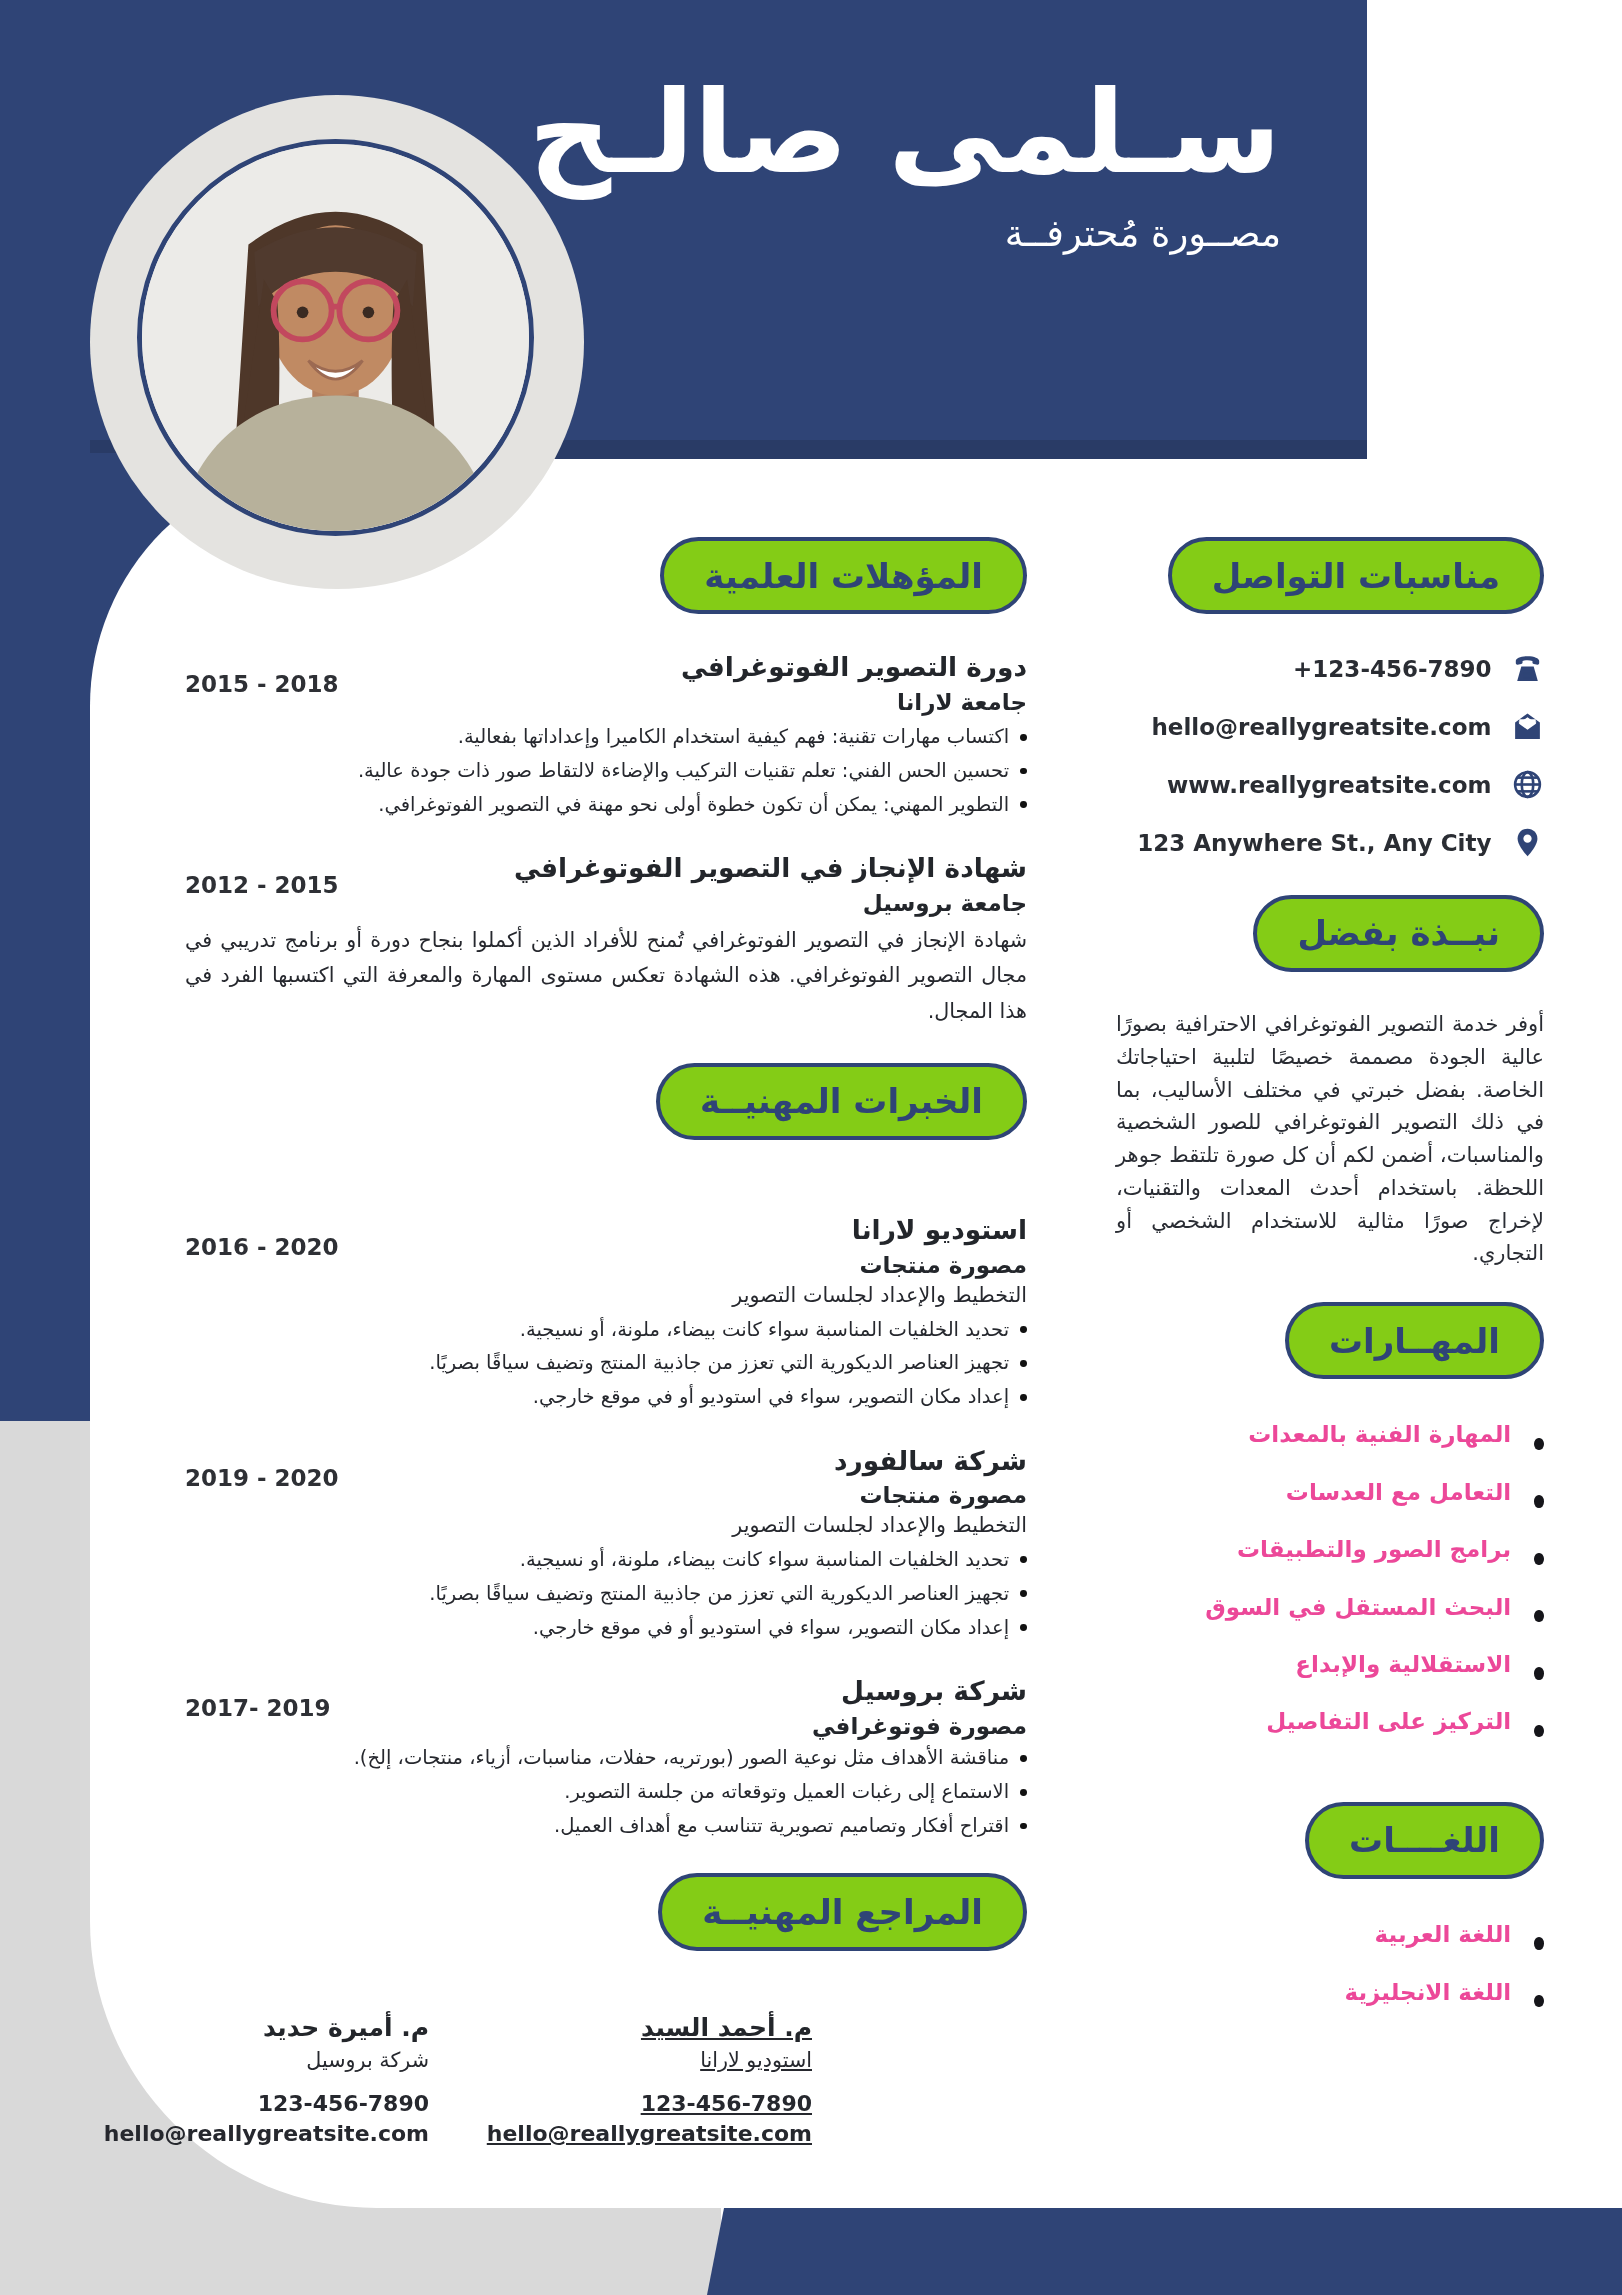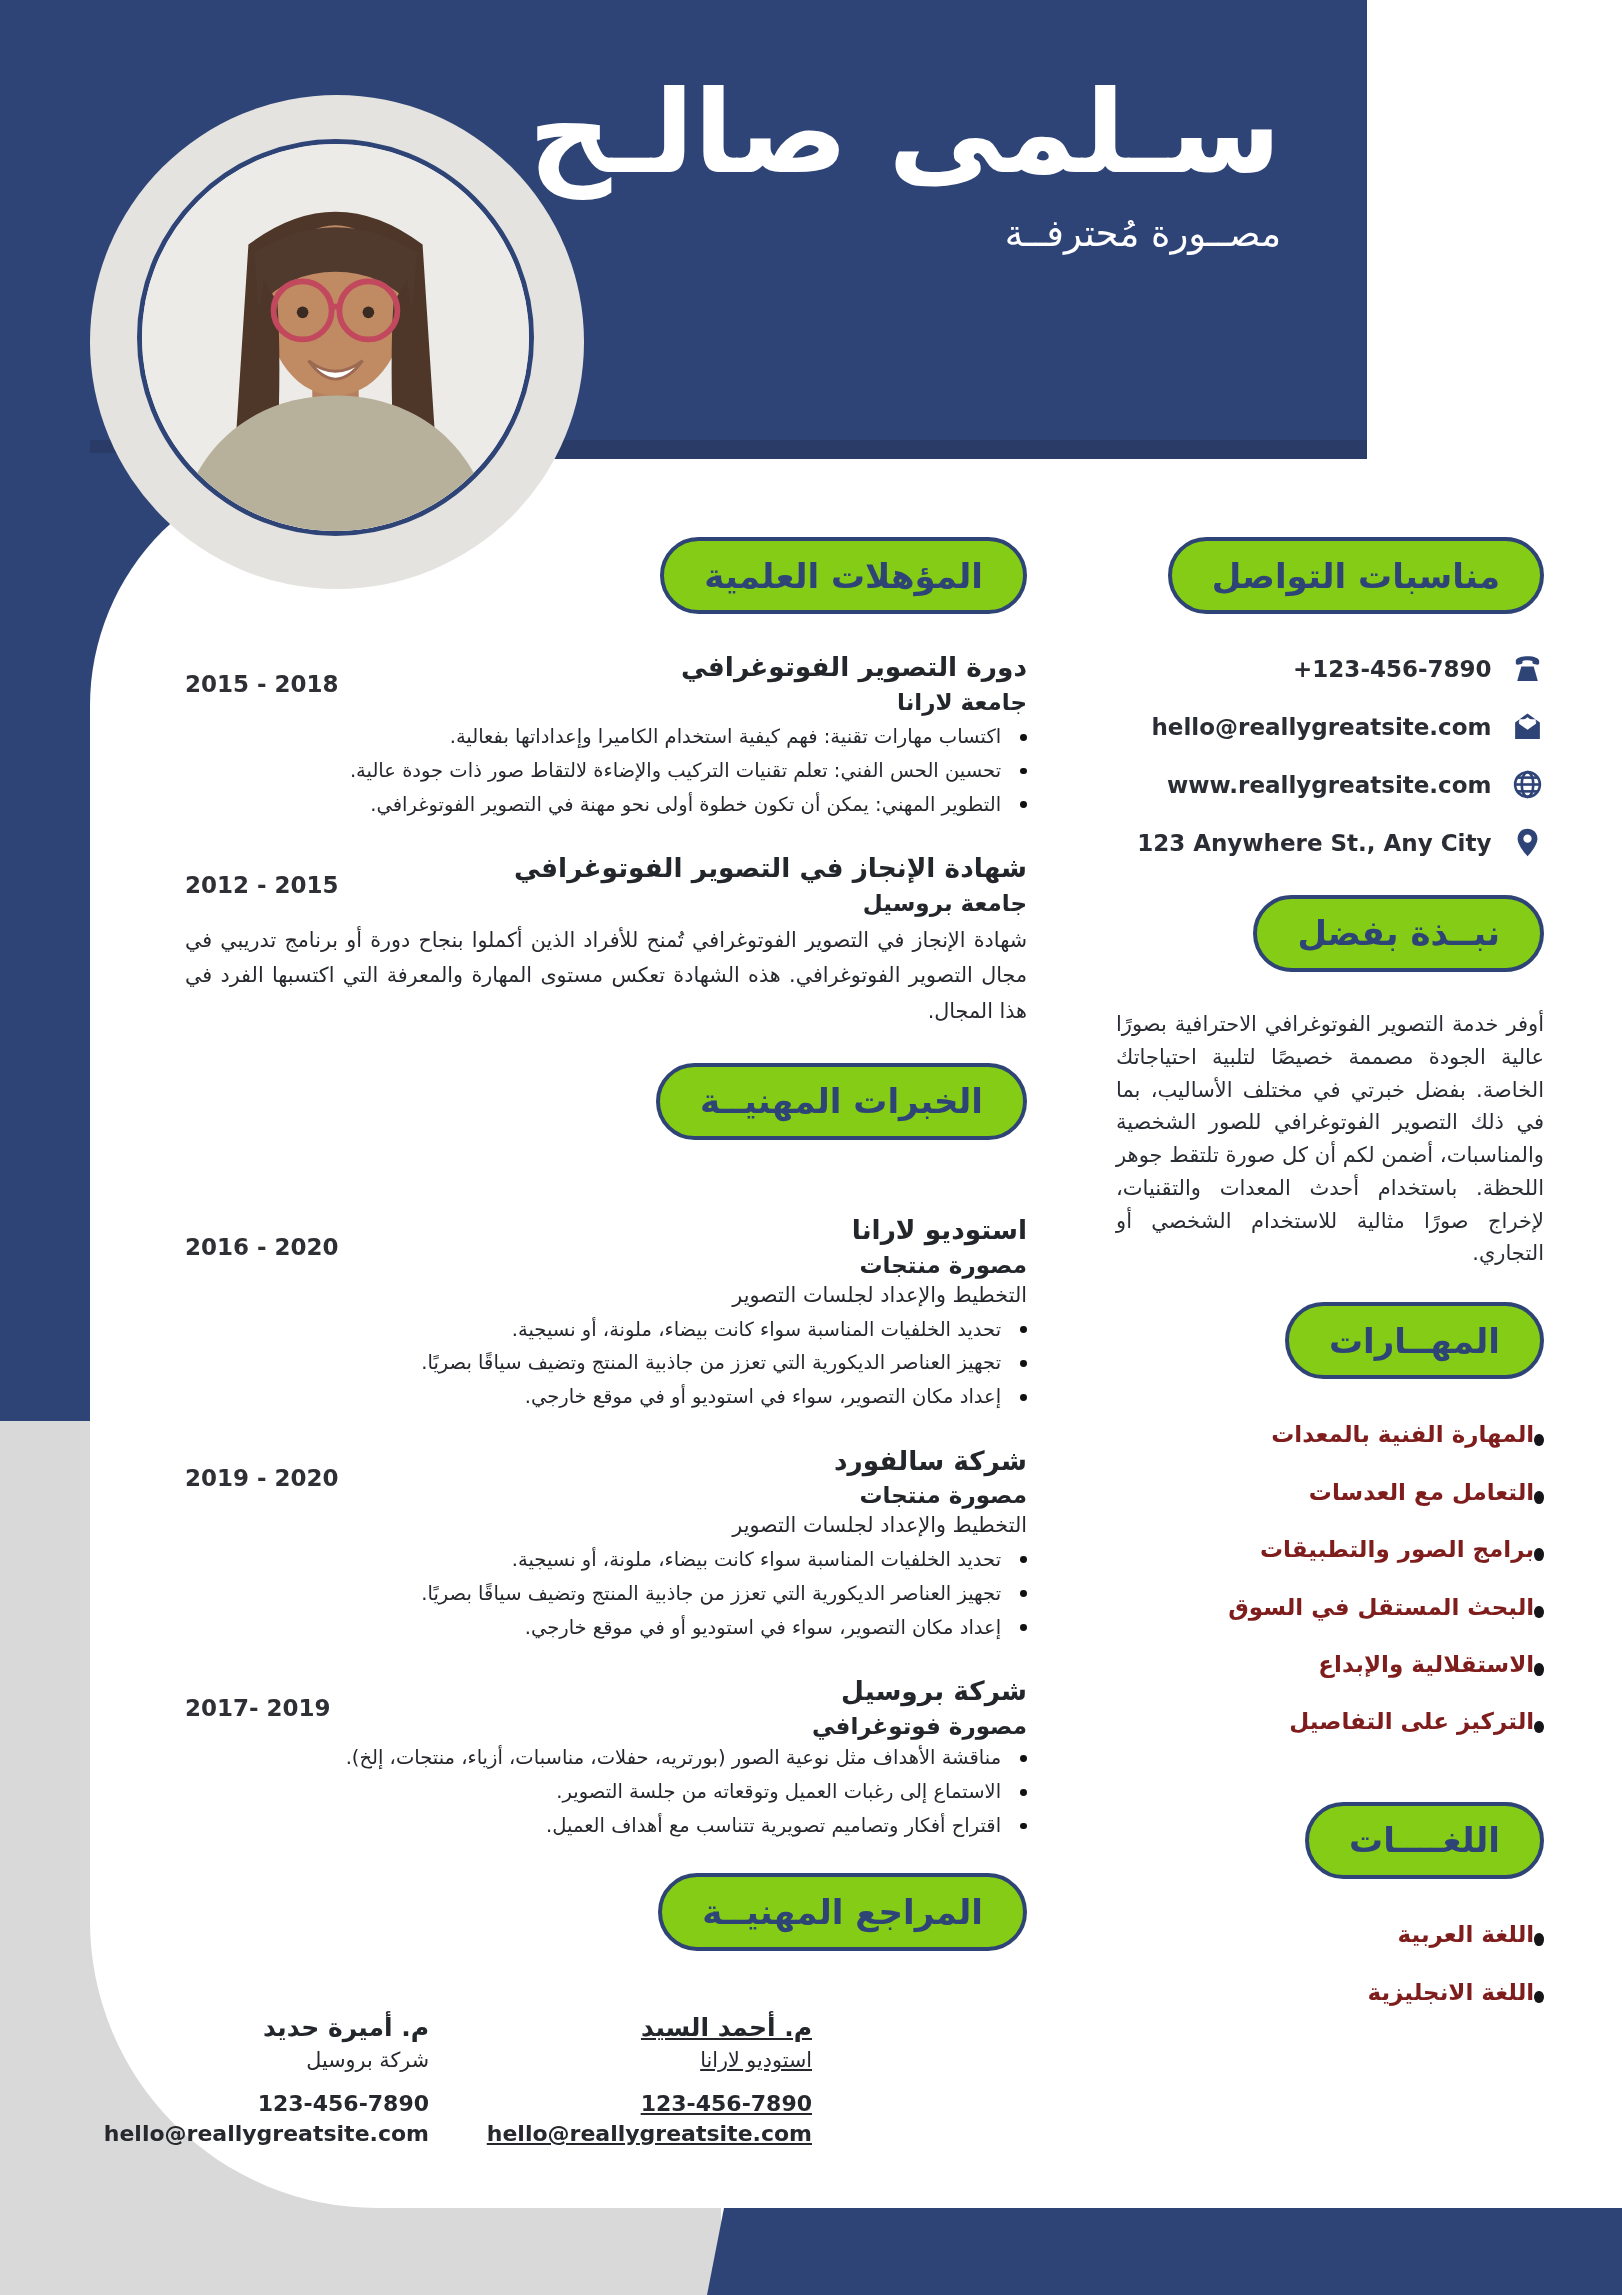--- a/index.html
+++ b/index.html
@@ -45,21 +45,21 @@
 
   .col-left .pill{margin-bottom:37px;}
   .entry{position:relative;margin-bottom:33px;}
   .entry h3{margin:0 0 6.9px 0;font-size:26.4px;font-weight:700;color:#23262b;}
   .entry .date{position:absolute;left:0;top:20px;direction:ltr;unicode-bidi:embed;
     font-size:23px;font-weight:700;color:#2e3035;}
   .entry .org{font-size:23px;font-weight:700;margin-bottom:6.9px;color:#23262b;}
   .entry .role{font-size:23px;font-weight:700;margin-bottom:4.6px;color:#23262b;}
   .entry .subrole{font-size:20.7px;font-weight:400;margin-bottom:8px;color:#26282e;}
   .entry ul{list-style:none;margin:0;padding:0;}
-  .entry li{display:flex;direction:rtl;gap:19px;font-size:19.5px;line-height:1.5;margin-bottom:4.6px;color:#26282e;}
+  .entry li{display:flex;direction:rtl;gap:11px;font-size:19.5px;line-height:1.5;margin-bottom:4.6px;color:#26282e;}
   .entry li .dot{flex:0 0 auto;width:6.9px;height:6.9px;border-radius:50%;background:#111;margin-top:11.5px;}
   .entry .para{font-size:20.7px;line-height:1.72;margin:0;text-align:justify;color:#26282e;}
 
   
   .refs{position:relative;height:247px;margin-top:4.6px;}
   .ref{position:absolute;top:20.7px;text-align:right;}
   .ref.a{right:215px;text-decoration:underline;}
   .ref.b{right:598px;}
   .ref .name{font-size:25px;font-weight:700;margin-bottom:5.7px;color:#23262b;}
   .ref .org{font-size:20.7px;font-weight:400;margin-bottom:19.5px;}
@@ -74,22 +74,22 @@
   .c-row .txt{font-size:23px;font-weight:600;direction:ltr;unicode-bidi:embed;color:#2a2d33;}
 
   
   .about-pill{margin-top:10.3px;margin-bottom:36px;}
   .about-text{font-size:21px;line-height:1.56;text-align:justify;margin:0;color:#2a2d34;font-weight:400;}
 
   
   .skills-pill{margin-top:32px;margin-bottom:41px;}
   .lang-pill{margin-top:37px;margin-bottom:41px;}
   .dot-list{list-style:none;margin:0;padding:0;}
-  .dot-list li{display:flex;direction:rtl;align-items:center;font-size:23px;font-weight:700;
-    line-height:1.3;margin-bottom:27.5px;color:#7f1d1d;}
+  .dot-list li{display:flex;direction:rtl;align-items:flex-end;gap:23px;font-size:23px;font-weight:700;
+    line-height:1.3;margin-bottom:27.5px;color:#ec4899;}
   .dot-list li .bdot{flex:0 0 auto;width:9.8px;height:12.6px;border-radius:50%;background:#15151a;margin-top:9.2px;}
 </style>
 </head>
 <body>
 
 <div class="page">
 
   <div class="bg bg-header"></div>
   <div class="bg bg-header-edge"></div>
   <div class="bg bg-left-blue"></div>

